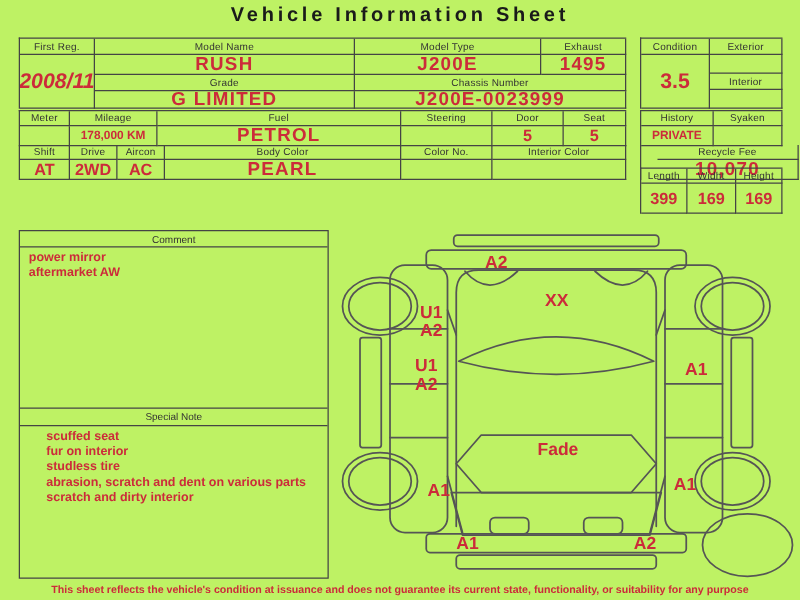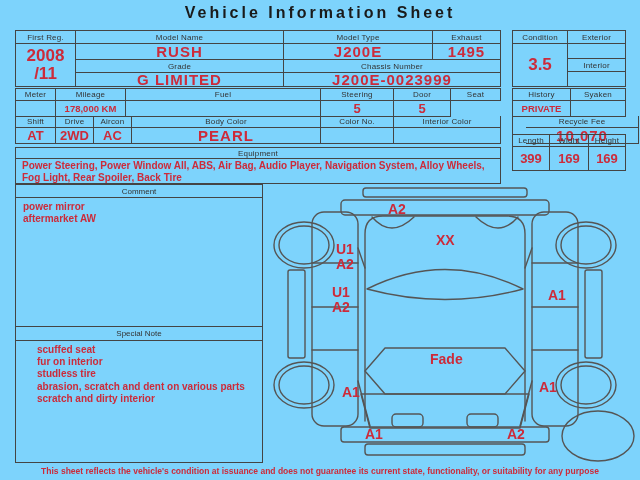--- a/index.html
+++ b/index.html
@@ -2,34 +2,34 @@
 <html><head>
 <meta charset="utf-8">
 <style>
   :root{
     --accent:#cc2b3a;
     --bc:#444444;
     --hdr:#333333;
   }
   html,body{margin:0;padding:0;background:#ffffff;}
   body{font-family:"Liberation Sans","DejaVu Sans",sans-serif;}
-  #sheet{position:relative;width:640px;height:480px;background:#7dd3fc;overflow:hidden;}
+  #sheet{position:relative;width:640px;height:480px;background:#bef264;overflow:hidden;}
   .title{position:absolute;left:0;top:4px;width:640px;text-align:center;
          font-size:16px;letter-spacing:3px;color:#1a1a1a;font-weight:600;}
   
   .tbl{position:absolute;display:grid;border-top:1.5px solid var(--bc);border-left:1.5px solid var(--bc);}
   .tbl.no-top{border-top:none;}
   .tbl>div{border-right:1.5px solid var(--bc);border-bottom:1.5px solid var(--bc);
            box-sizing:border-box;display:flex;align-items:center;justify-content:center;overflow:hidden;}
   .hdr{font-size:8px;color:var(--hdr);letter-spacing:0.2px;}
   .val{color:var(--accent);font-weight:bold;}
   .big{font-size:15px;letter-spacing:1px;}
   .mid{font-size:13px;}
   .sm{font-size:9.5px;}
-  .freg{flex-direction:column;font-size:17px;line-height:1.05;}
+  .freg{flex-direction:row;font-size:17px;line-height:1.05;font-style:italic;}
   .cond{font-size:17px;}
   
   .notes{position:absolute;left:15px;top:184px;width:248px;height:279px;
          border:1.5px solid var(--bc);box-sizing:border-box;}
   .note-hdr{height:12px;border-bottom:1px solid var(--bc);display:flex;align-items:center;
             justify-content:center;font-size:8px;color:var(--hdr);}
   .note-hdr2{height:13px;border-top:1px solid var(--bc);border-bottom:1px solid var(--bc);
              display:flex;align-items:center;justify-content:center;font-size:8px;color:var(--hdr);}
   .note-body{height:128px;padding:3px 16px 0 7px;box-sizing:border-box;}
   .note-body2{padding:3px 16px 0 7px;margin-left:14px;}
@@ -81,20 +81,21 @@
 
   <div class="tbl" style="left:15px;top:88px;grid-template-columns:40px 70px 195px 73px 57px 50px;grid-template-rows:12px 16px;">
     <div class="hdr">Meter</div>
     <div class="hdr">Mileage</div>
     <div class="hdr">Fuel</div>
     <div class="hdr">Steering</div>
     <div class="hdr">Door</div>
     <div class="hdr">Seat</div>
     <div class="val sm"></div>
     <div class="val sm">178,000 KM</div>
+    <div class="val big">PETROL</div>
     <div class="val sm"></div>
     <div class="val mid">5</div>
     <div class="val mid">5</div>
   </div>
 
   <div class="tbl no-top" style="left:15px;top:116px;grid-template-columns:40px 38px 38px 189px 73px 107px;grid-template-rows:12px 16px;">
     <div class="hdr">Shift</div>
     <div class="hdr">Drive</div>
     <div class="hdr">Aircon</div>
     <div class="hdr">Body Color</div>
@@ -112,24 +113,20 @@
     <div class="hdr">History</div>
     <div class="hdr">Syaken</div>
     <div class="val sm">PRIVATE</div>
     <div class="val sm"></div>
   </div>
   <div class="tbl no-top" style="left:512px;top:116px;grid-template-columns:113px;grid-template-rows:12px 16px;padding-left:13px;">
     <div class="hdr">Recycle Fee</div>
     <div class="val big">10,070</div>
   </div>
 
-  <div class="tbl" style="left:15px;top:147px;grid-template-columns:485px;grid-template-rows:11px 25px;">
-    <div class="hdr">Equipment</div>
-    <div class="equip-val">Power Steering, Power Window All, ABS, Air Bag, Audio Player, Navigation System, Alloy Wheels, Fog Light, Rear Spoiler, Back Tire</div>
-  </div>
 
   <div class="tbl" style="left:512px;top:134px;grid-template-columns:37px 39px 37px;grid-template-rows:12px 24px;">
     <div class="hdr">Length</div>
     <div class="hdr">Widht</div>
     <div class="hdr">Height</div>
     <div class="val mid">399</div>
     <div class="val mid">169</div>
     <div class="val mid">169</div>
   </div>
 

